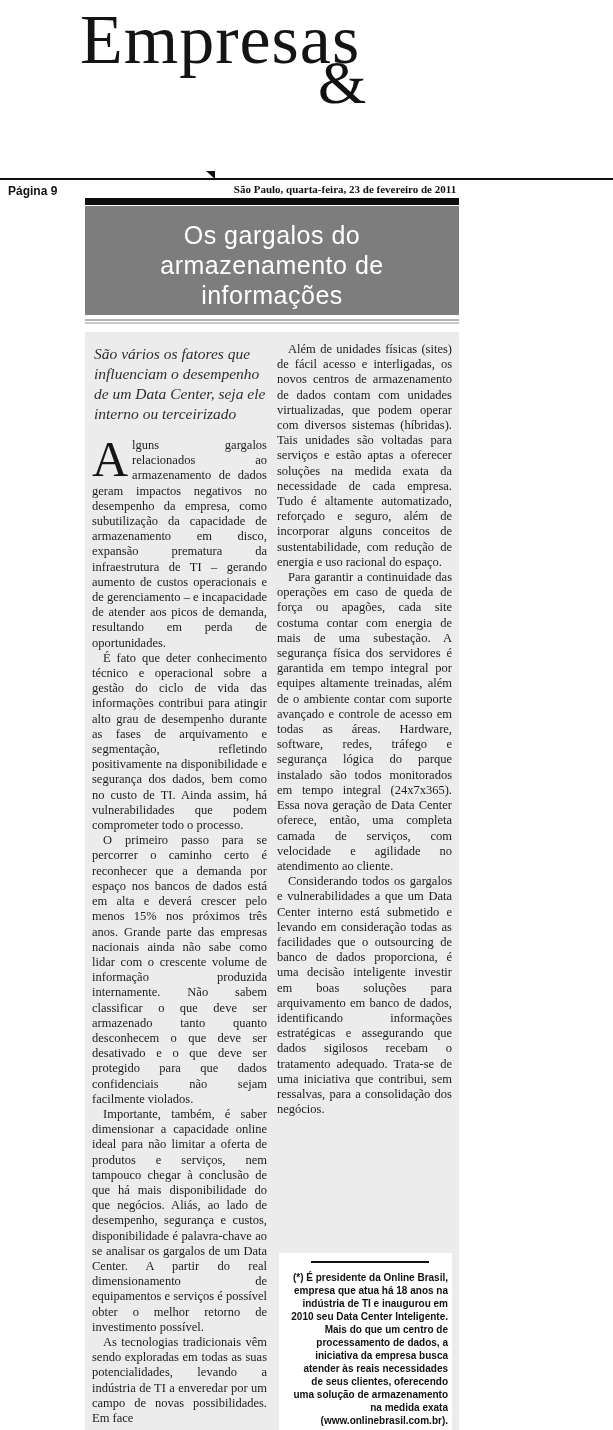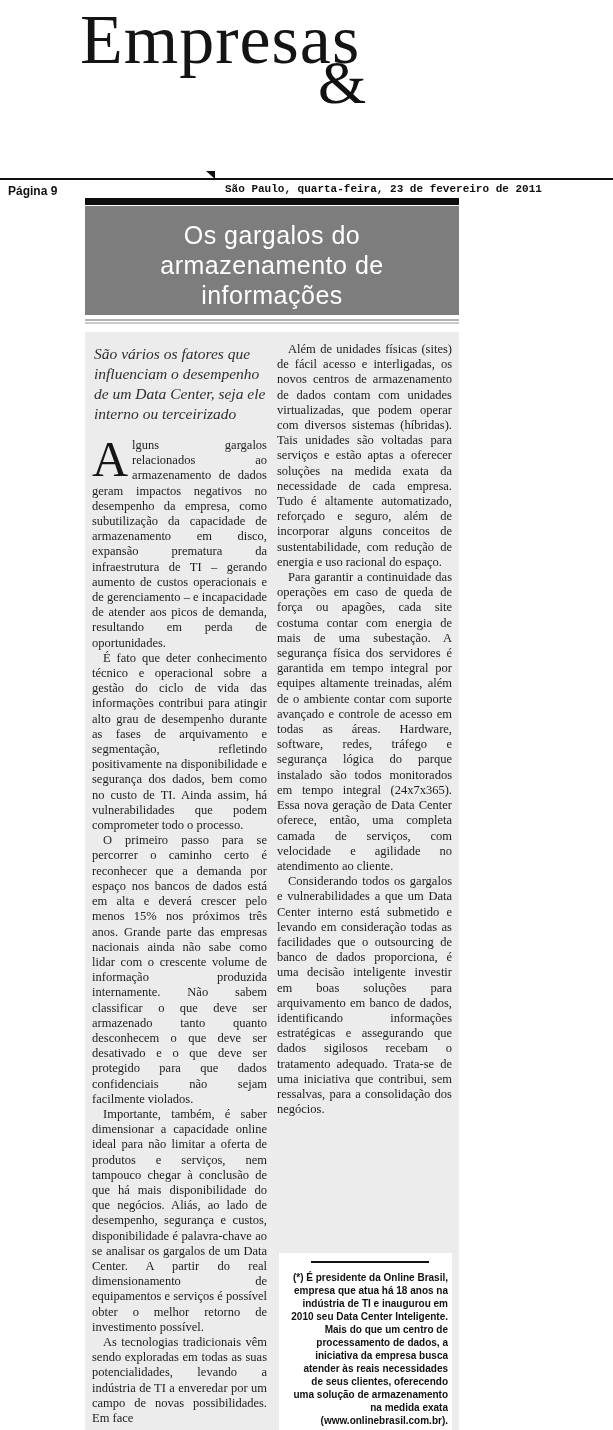--- a/index.html
+++ b/index.html
@@ -26,21 +26,21 @@
   .rule-tick {
     position:absolute; top:171px; left:206px; width:0; height:0; z-index:2;
     border-top:8px solid #101010; border-left:9px solid transparent;
   }
   .page-label {
     position:absolute; top:184px; left:8px; z-index:4;
     font-family:"Liberation Sans", sans-serif; font-weight:bold; font-size:12px; color:#111;text-align:center;
   }
   .dateline {
     position:absolute; top:183px; left:225px; width:240px; text-align:center; white-space:nowrap; z-index:4;
-    font-family:Liberation Mono, monospace; font-weight:bold; font-size:11px; color:#111;
+    font-family:Liberation Serif, serif; font-weight:bold; font-size:11px; color:#111;
   }
 
   
   .article { position:absolute; left:85px; top:198px; width:374px; z-index:1; }
   .top-bar { height:7px; background:#0d0d0d; }
   .headline-box {
     margin-top:1px; background:#7d7d7d; color:#ffffff; text-align:center;
     font-family:"Liberation Sans", sans-serif; font-size:25px; line-height:30px;
     letter-spacing:0.5px; padding:14px 6px 5px;
   }

